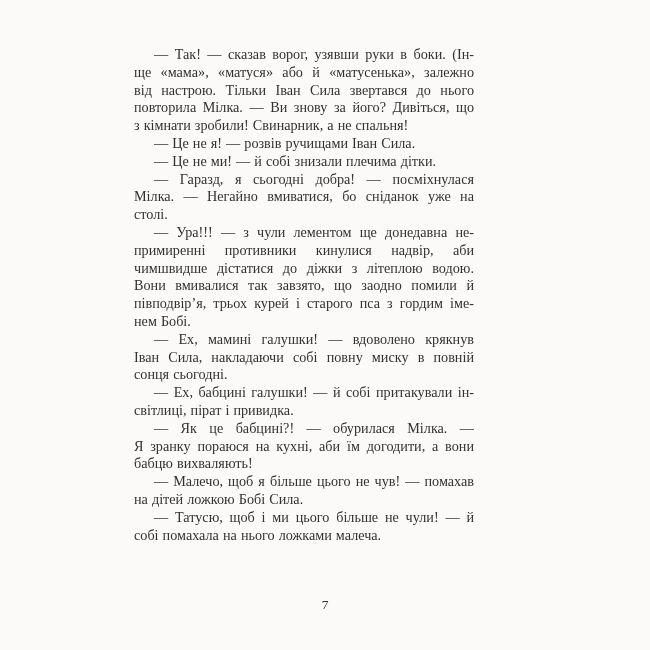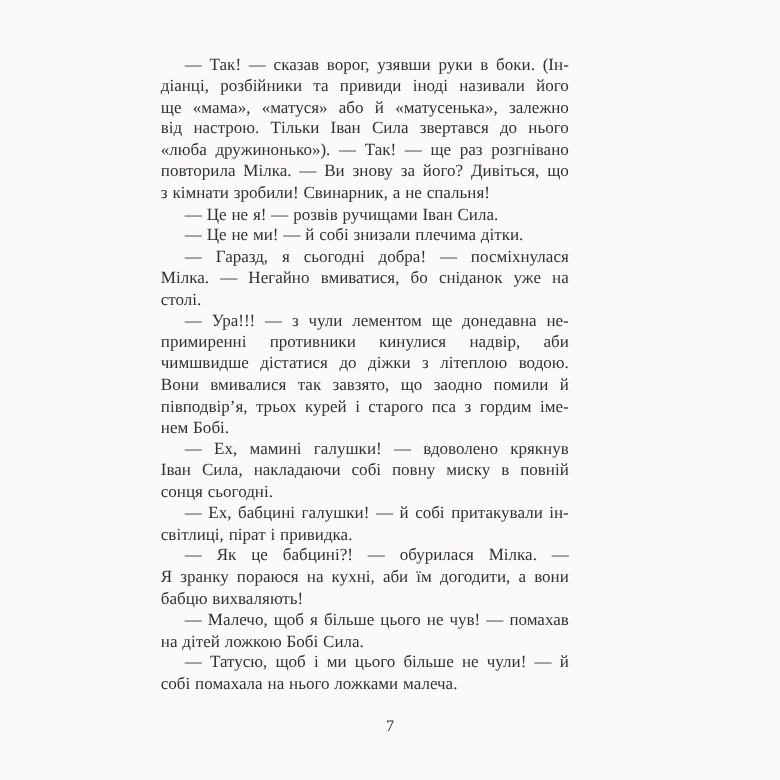--- a/index.html
+++ b/index.html
@@ -54,24 +54,22 @@
     line-height: 16px;
   }
 </style>
 </head>
 <body style="background: rgb(251, 250, 248); color: rgb(49, 49, 49);">
 
 <div class="book-page">
   <div class="text-block">
       <div class="para">
         <div class="line indent">— Так! — сказав ворог, узявши руки в боки. (Ін-</div>
-        <div class="line">діанці, розбійники та привиди іноді називали його</div>
         <div class="line">ще «мама», «матуся» або й «матусенька», залежно</div>
         <div class="line">від настрою. Тільки Іван Сила звертався до нього</div>
-        <div class="line">«люба дружинонько»). — Так! — ще раз розгнівано</div>
         <div class="line">повторила Мілка. — Ви знову за його? Дивіться, що</div>
         <div class="line last">з кімнати зробили! Свинарник, а не спальня!</div>
       </div>
       <div class="para">
         <div class="line indent last">— Це не я! — розвів ручищами Іван Сила.</div>
       </div>
       <div class="para">
         <div class="line indent last">— Це не ми! — й собі знизали плечима дітки.</div>
       </div>
       <div class="para">

